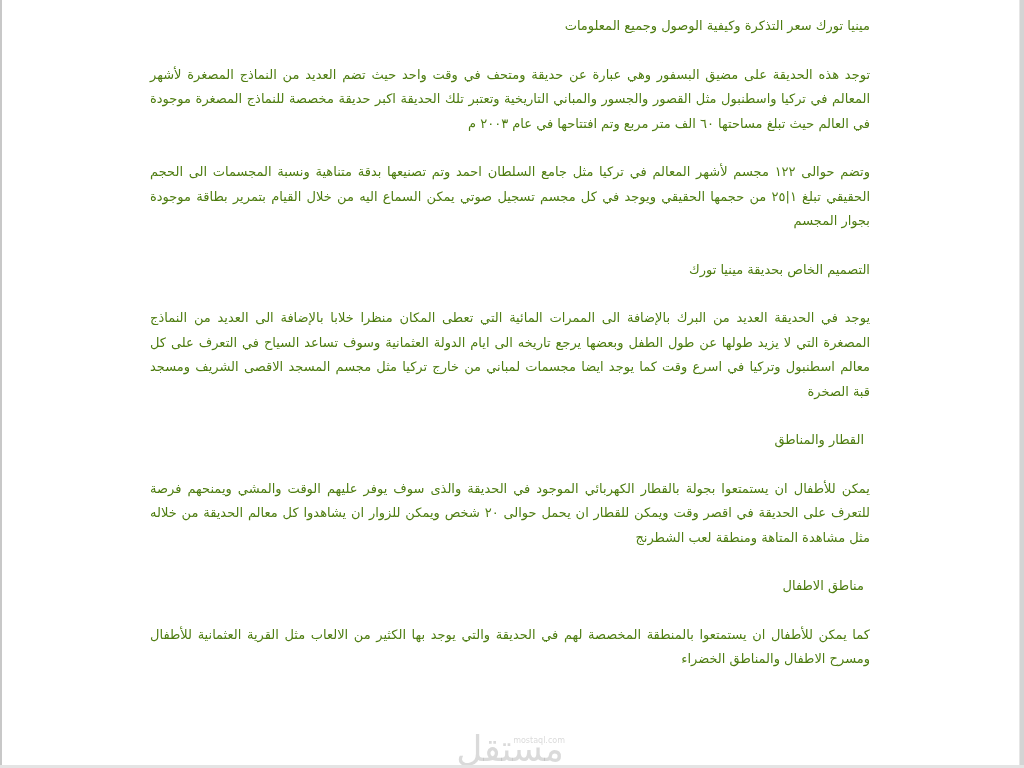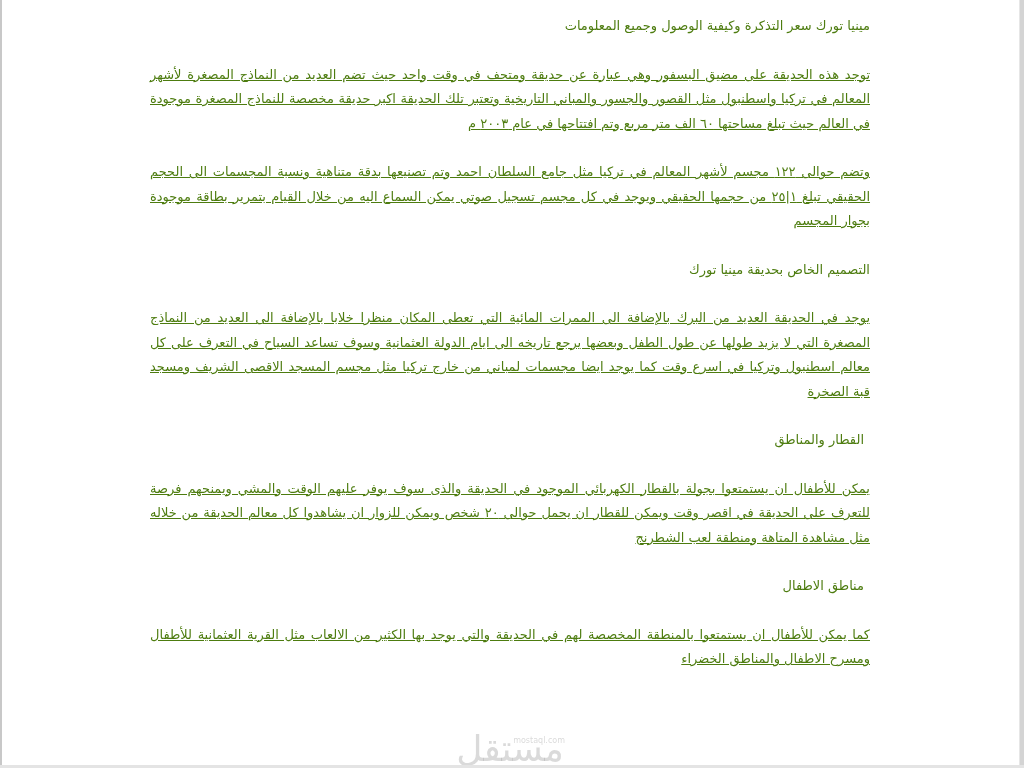--- a/index.html
+++ b/index.html
@@ -45,21 +45,20 @@
       text-align: right;
       font-family: "DejaVu Sans", sans-serif;
       font-size: 13px;
       color: #4d7c0f;
       line-height: 24.5px;
     }
     .para {
       margin: 0 0 24px 0;
       text-align: justify;
       text-align-last: right;
-      text-decoration: underline;
     }
     .heading {
       margin: 0 0 24px 0;
     }
     .heading.indent {
       padding-right: 6px;
     }
     .watermark {
       position: absolute;
       left: 445px;

